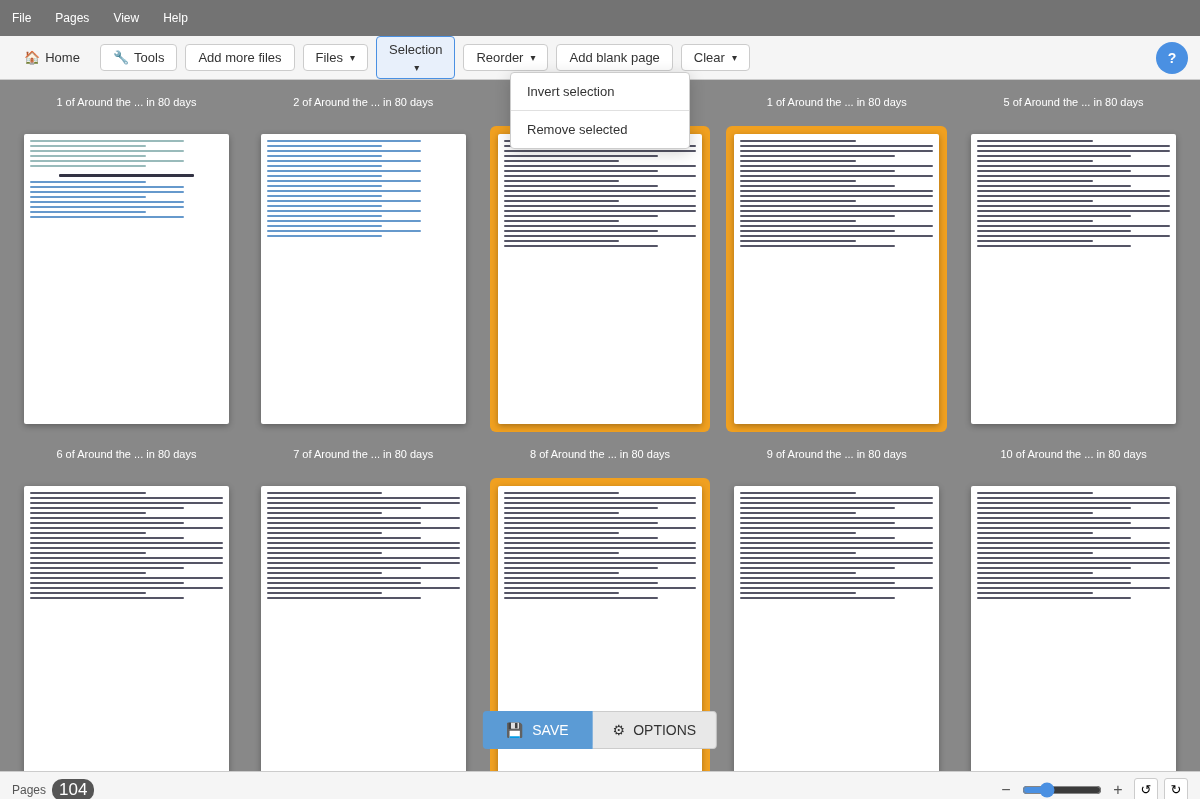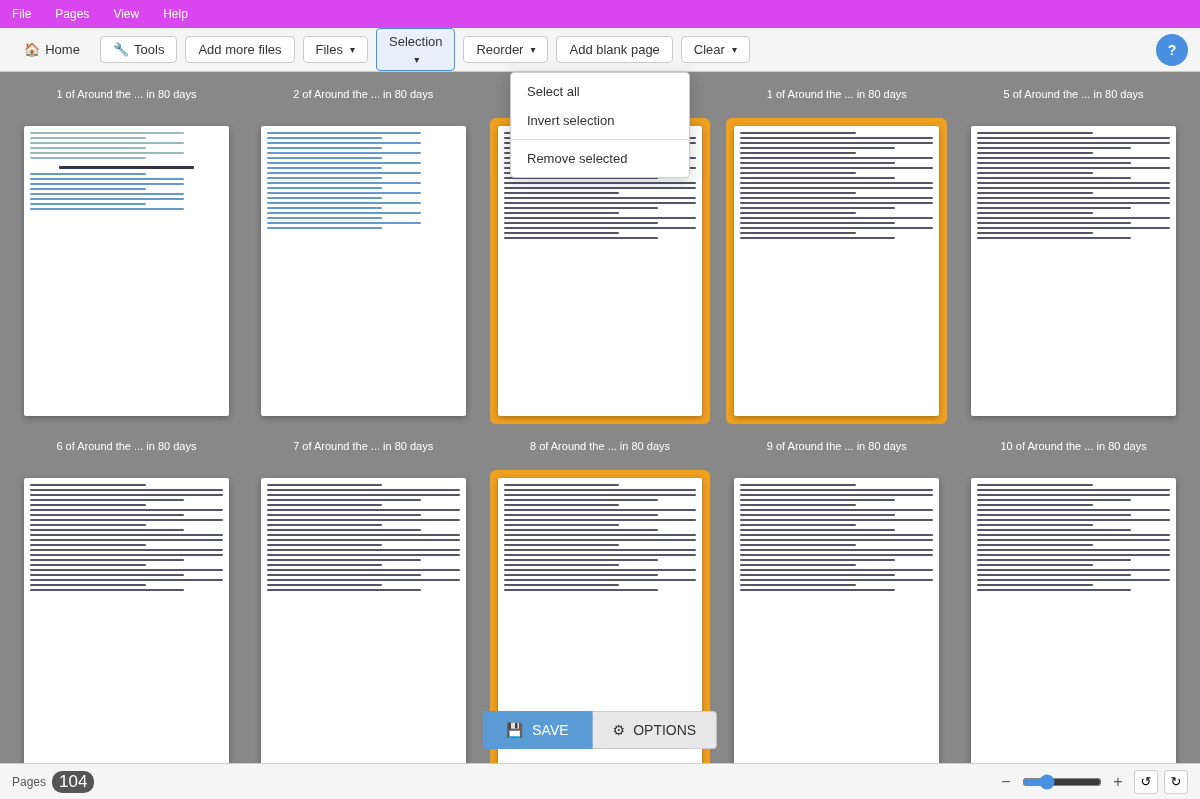--- a/index.html
+++ b/index.html
@@ -1,24 +1,24 @@
 <!DOCTYPE html>
 <html><head>
   <meta charset="utf-8">
   <style>
     * { box-sizing: border-box; margin: 0; padding: 0; }
     body { font-family: -apple-system, BlinkMacSystemFont, 'Segoe UI', sans-serif; font-size: 13px; background: #f0f0f0; overflow: hidden; height: 799px; }
 
     
     .menubar {
-      background: #d946ef;
+      background: #737373;
       color: #fff;
       display: flex;
       align-items: center;
-      height: 28px;
+      height: 36px;
       padding: 0 8px;
       gap: 16px;
     }
     .menubar-item {
       font-size: 12px;
       color: #fff;
       cursor: pointer;
       padding: 2px 4px;
     }
 
@@ -283,21 +283,20 @@
   </button>
   <button class="toolbar-btn">
     <span>Clear</span>
     <span class="arrow-down">▾</span>
   </button>
   <div class="spacer"></div>
   <div class="help-btn">?</div>
 </div>
 
 <div class="dropdown-menu">
-  <div class="dropdown-item">Select all</div>
   <div class="dropdown-item">Invert selection</div>
   <hr class="dropdown-divider">
   <div class="dropdown-item">Remove selected</div>
 </div>
 
 <div class="main">
   <div class="page-grid" id="page-grid">
       <div class="page-item">
         <div class="page-label">1 of Around the ... in 80 days</div>
         <div class="page-thumb-wrapper">

